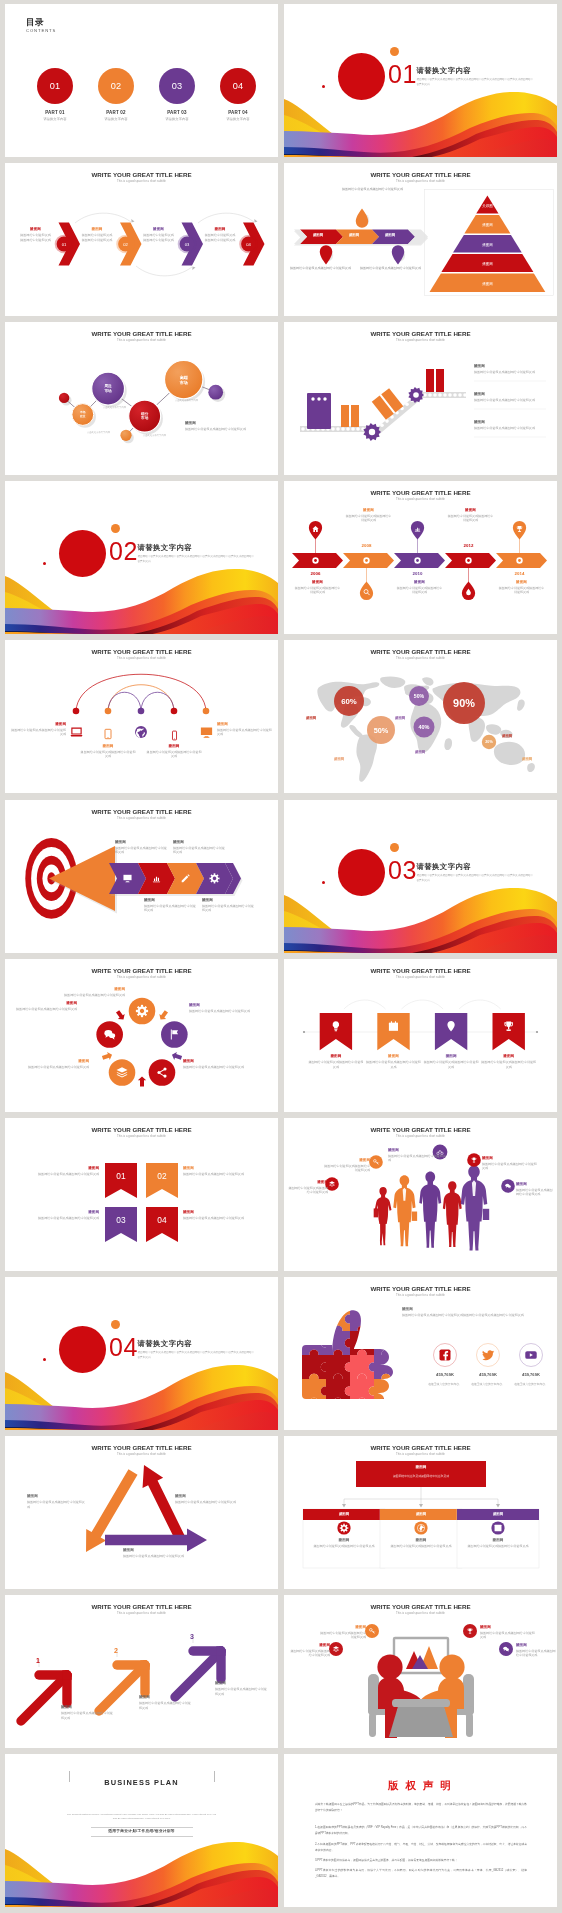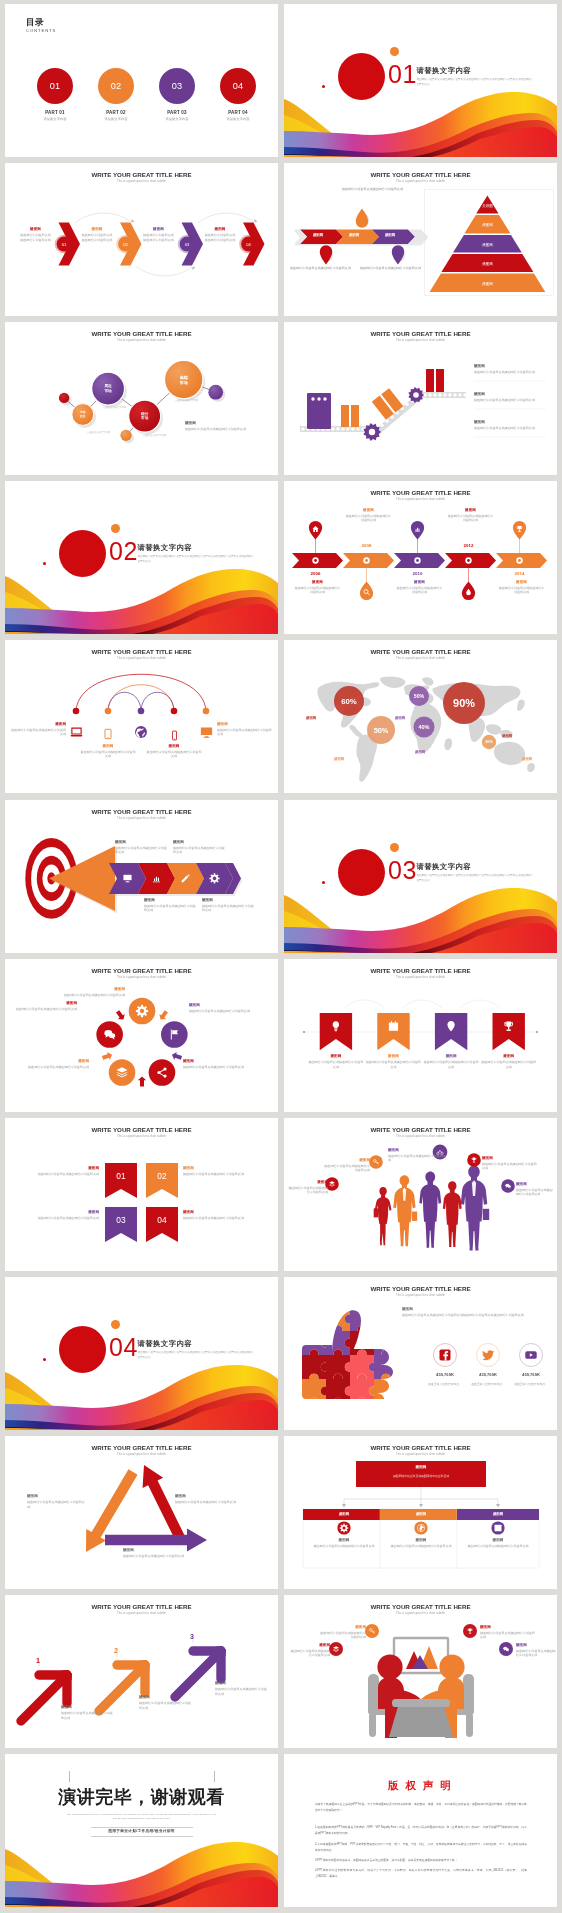--- a/index.html
+++ b/index.html
@@ -1400,23 +1400,23 @@
 </defs>
 <path d="M0,95 C11,99 24,110 40,123 C48,129.5 56,135 64,139 L64,140 C52,139 30,138 0,138 Z" fill="url(#gae)"></path>
 <path d="M0,111 C11,114 24,121 40,130 C48,134.5 56,137 64,139 L64,140 C52,139 30,138 0,138 Z" fill="url(#gbe)"></path>
 <path d="M0,127 C24,127 48,129 70,130 C108,134.5 140,124 168,107 C192,93 214,87 234,88 C252,89 265,95 273,102 L273,153 L0,153 Z" fill="url(#gce)"></path>
 <path d="M0,143 C26,143 54,146 80,148 C120,152 154,141 186,124 C210,114 232,108 250,109 C262,110 268,115 273,122 L273,153 L0,153 Z" fill="url(#gde)"></path>
 <path d="M0,150 C28,150 58,153 86,155 C126,158 160,147 192,130 C216,121 238,115 254,116 C264,117 269,121 273,128 L273,153 L0,153 Z" fill="url(#gee)"></path>
 <path d="M0,151 C30,151 62,153 90,153 C130,162 164,151 196,135 C222,128 242,122 256,123 C265,124 270,128 273,133 L273,153 L0,153 Z" fill="url(#gfe)"></path>
 <path d="M0,168 C34,168 70,169 102,169 C142,171 176,161 208,146 C232,140 250,134 261,135 C268,136 271,139 273,142 L273,153 L0,153 Z" fill="url(#ghe)"></path>
 <path d="M92,184 C134,181 172,173 206,159 C232,154 250,149 264,150 C269,150.5 272,151 273,152 L273,153 L92,153 Z" fill="url(#gie)"></path>
 </svg>
+      <div style="position:absolute;left:0;top:17px;width:273px;text-align:center"><span style="display:inline-block;position:relative;font-size:7.4px;font-weight:bold;color:#2b2b2b;letter-spacing:1.1px">BUSINESS PLAN</span></div>
       <div style="position:absolute;left:64px;top:17px;width:0.55px;height:11px;background:#bcbcbc"></div>
       <div style="position:absolute;left:209px;top:17px;width:0.55px;height:11px;background:#bcbcbc"></div>
-      <div style="position:absolute;left:0;top:33px;width:273px;text-align:center;font-size:18px;font-weight:bold;color:#1f1f1f;line-height:1.18;letter-spacing:0.5px">演讲完毕，谢谢观看</div>
       <div style="position:absolute;left:60px;top:58px;width:153px;text-align:center;font-size:2.35px;color:#9f9f9f;line-height:1.75">The Concepts National Income And National Product Have Roughly The Same Value And Can Be Used Interchangeably. If Our Interest Is In And Can Be Used Interchangeably. If Our Interest  Is In Their</div>
       <div style="position:absolute;left:0;top:74px;width:273px;text-align:center;font-size:3.7px;font-weight:bold;color:#3a3a3a;letter-spacing:.3px">适用于商业计划/工作总结/创业计划等</div>
       <div style="position:absolute;left:86px;top:72.5px;width:102px;height:0.5px;background:#cfcfcf"></div>
       <div style="position:absolute;left:86px;top:81.5px;width:102px;height:0.5px;background:#cfcfcf"></div>
     </div>
 <div class="slide" style="left:284px;top:1754px">
       <div style="position:absolute;left:0;top:25px;width:273px;text-align:center;font-size:10.5px;font-weight:bold;color:#E01B1B;letter-spacing:2px">版 权 声 明</div>
       <div style="position:absolute;left:31px;top:48px;width:212px;font-size:2.75px;color:#6a6a6a;line-height:2.1;text-align:justify">感谢您下载摄图网平台上提供的PPT作品，为了您和摄图网以及原创作者的利益，请勿复制、传播、销售，否则将承担法律责任！摄图网将对作品进行维权，按照传播下载次数进行十倍的索取赔偿！</div>
       <div style="position:absolute;left:31px;top:71px;width:212px;font-size:2.75px;color:#6a6a6a;line-height:2.1;text-align:justify">1.在摄图网标准的PPT模板是会员免费的（VRF：VIP Royalty Free）作品，受《中华人民共和国著作权法》和《世界版权公约》的保护。您购买的是PPT模板的使用权，而不是该PPT模板素材的使用权。</div>
       <div style="position:absolute;left:31px;top:88px;width:212px;font-size:2.75px;color:#6a6a6a;line-height:2.1;text-align:justify">2.不得将摄图网的PPT模板、PPT素材和配套组给以用于再出售、赠与、出租、出售、转让、分销、发布或任何解释为实质性分发的行为，不得转授权、出卖、转让本收运或者本收中的内容。</div>

